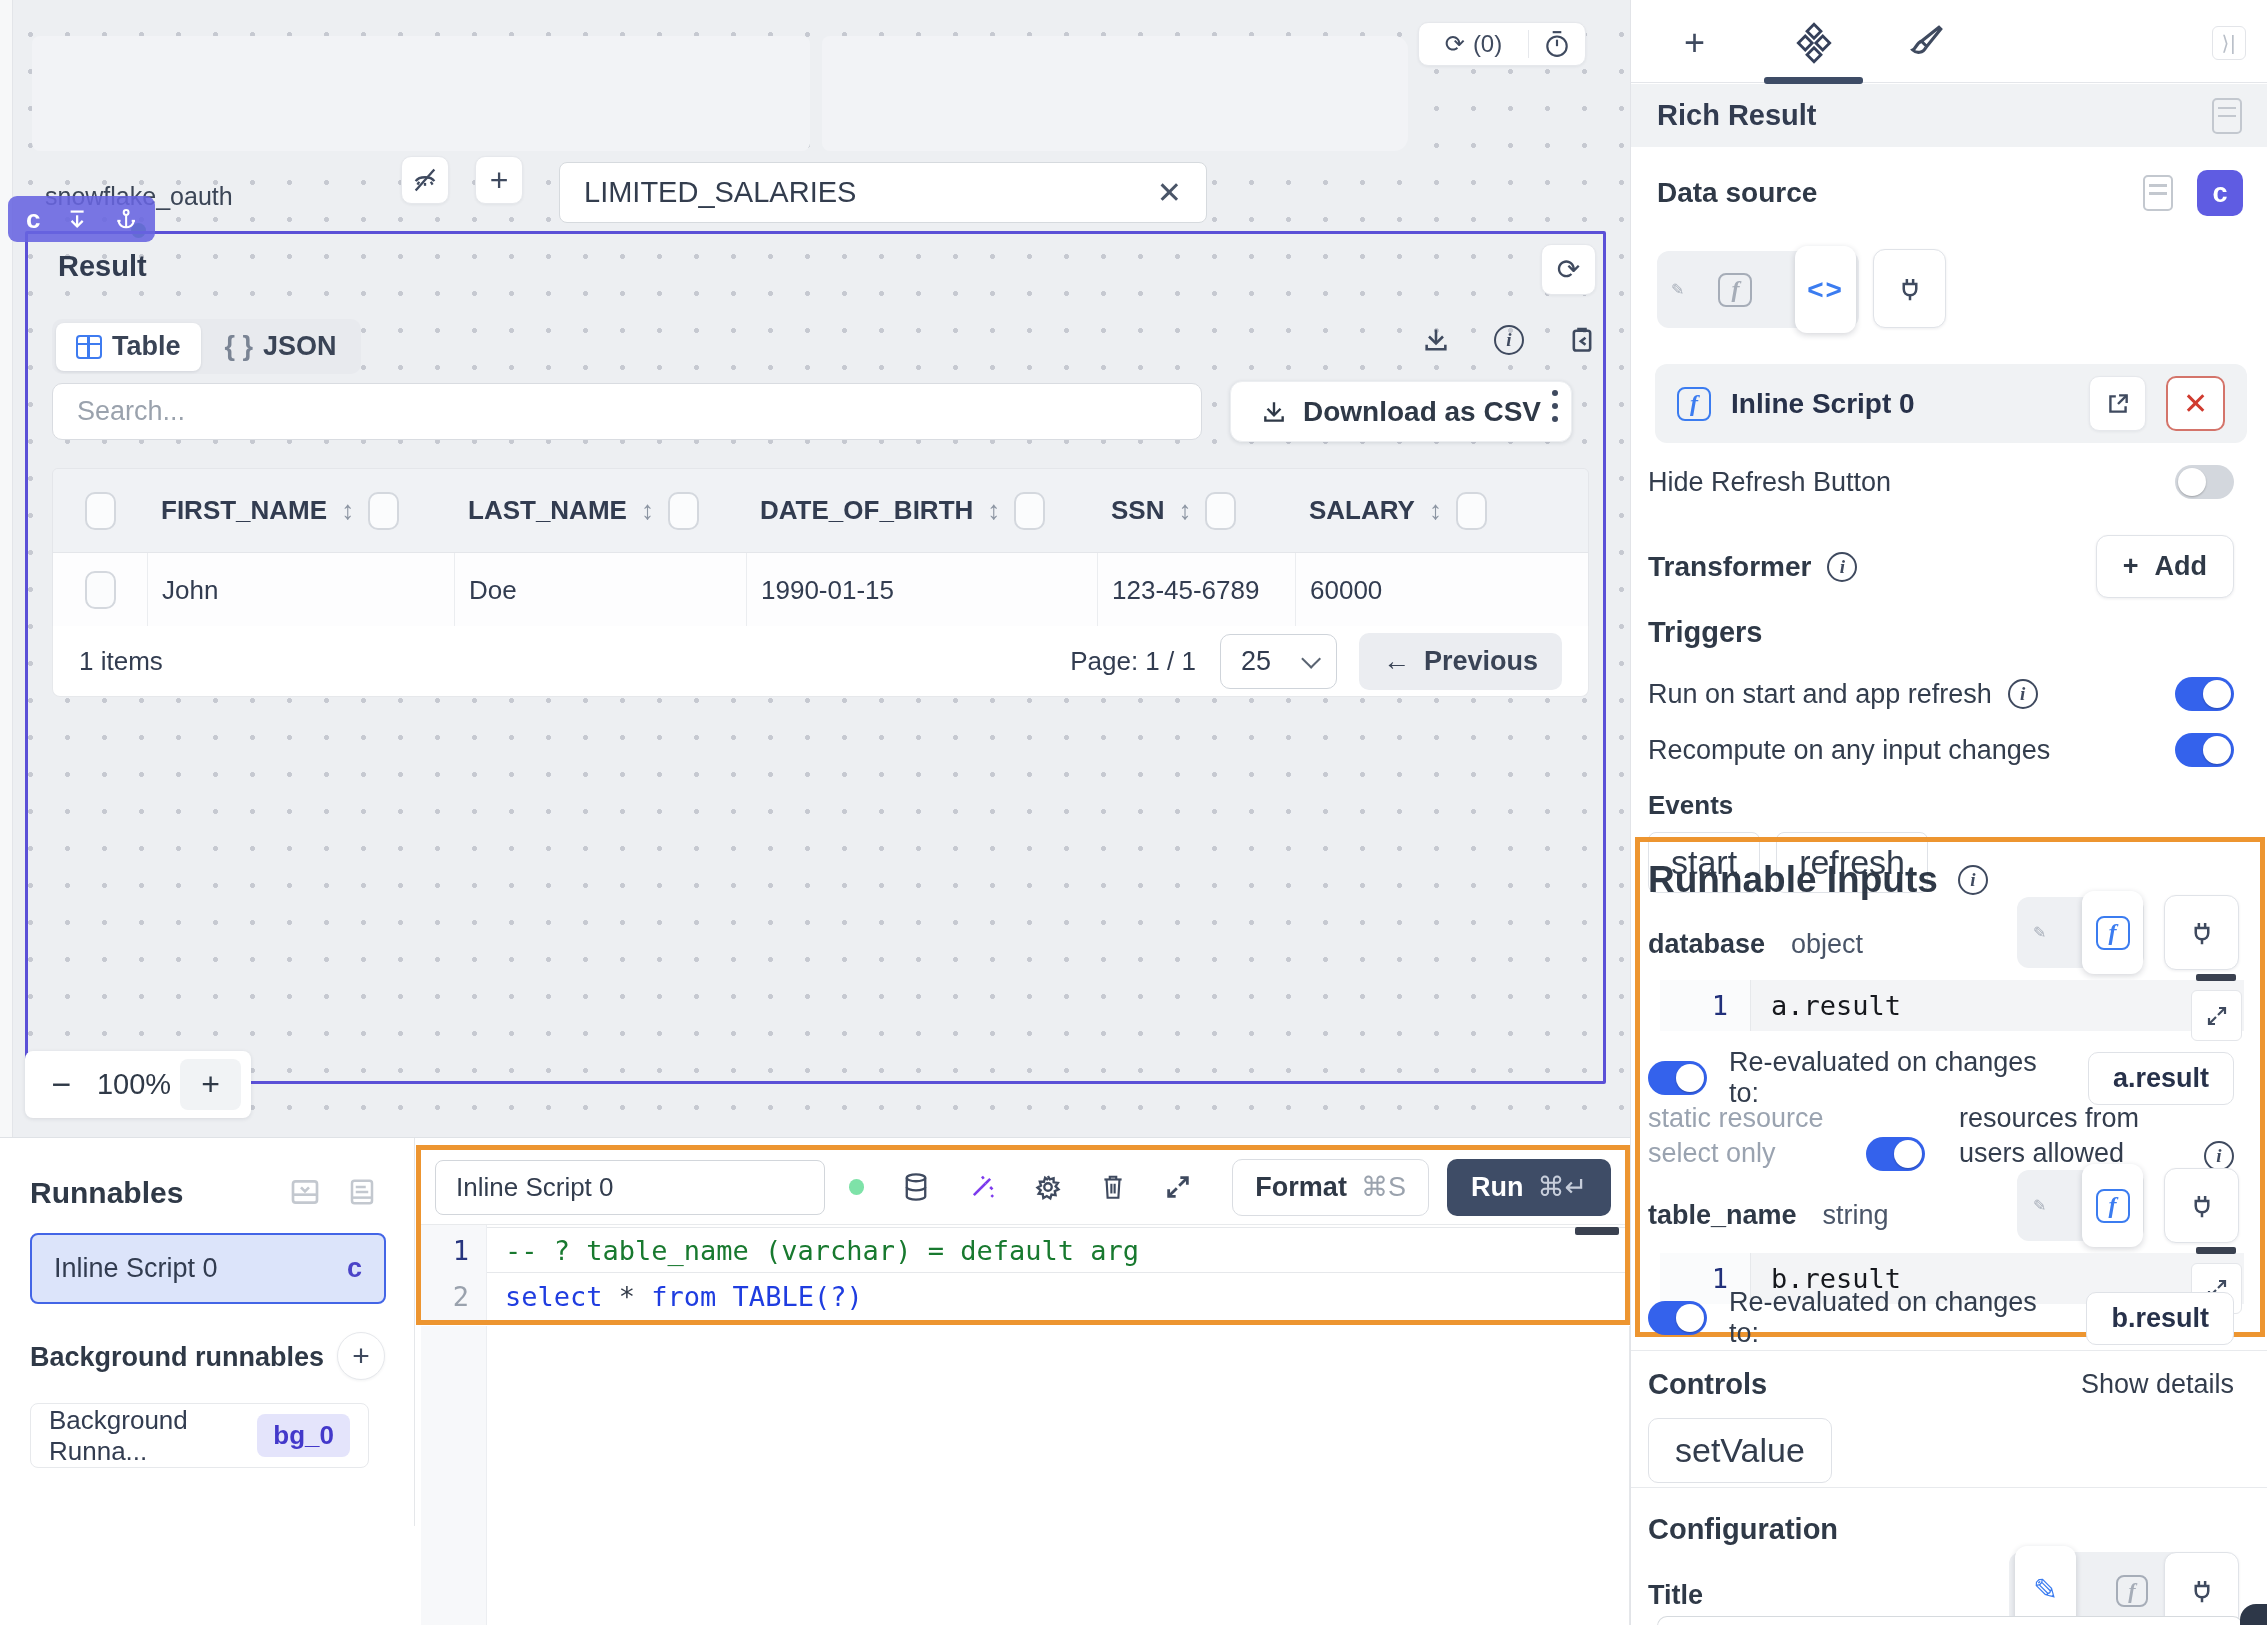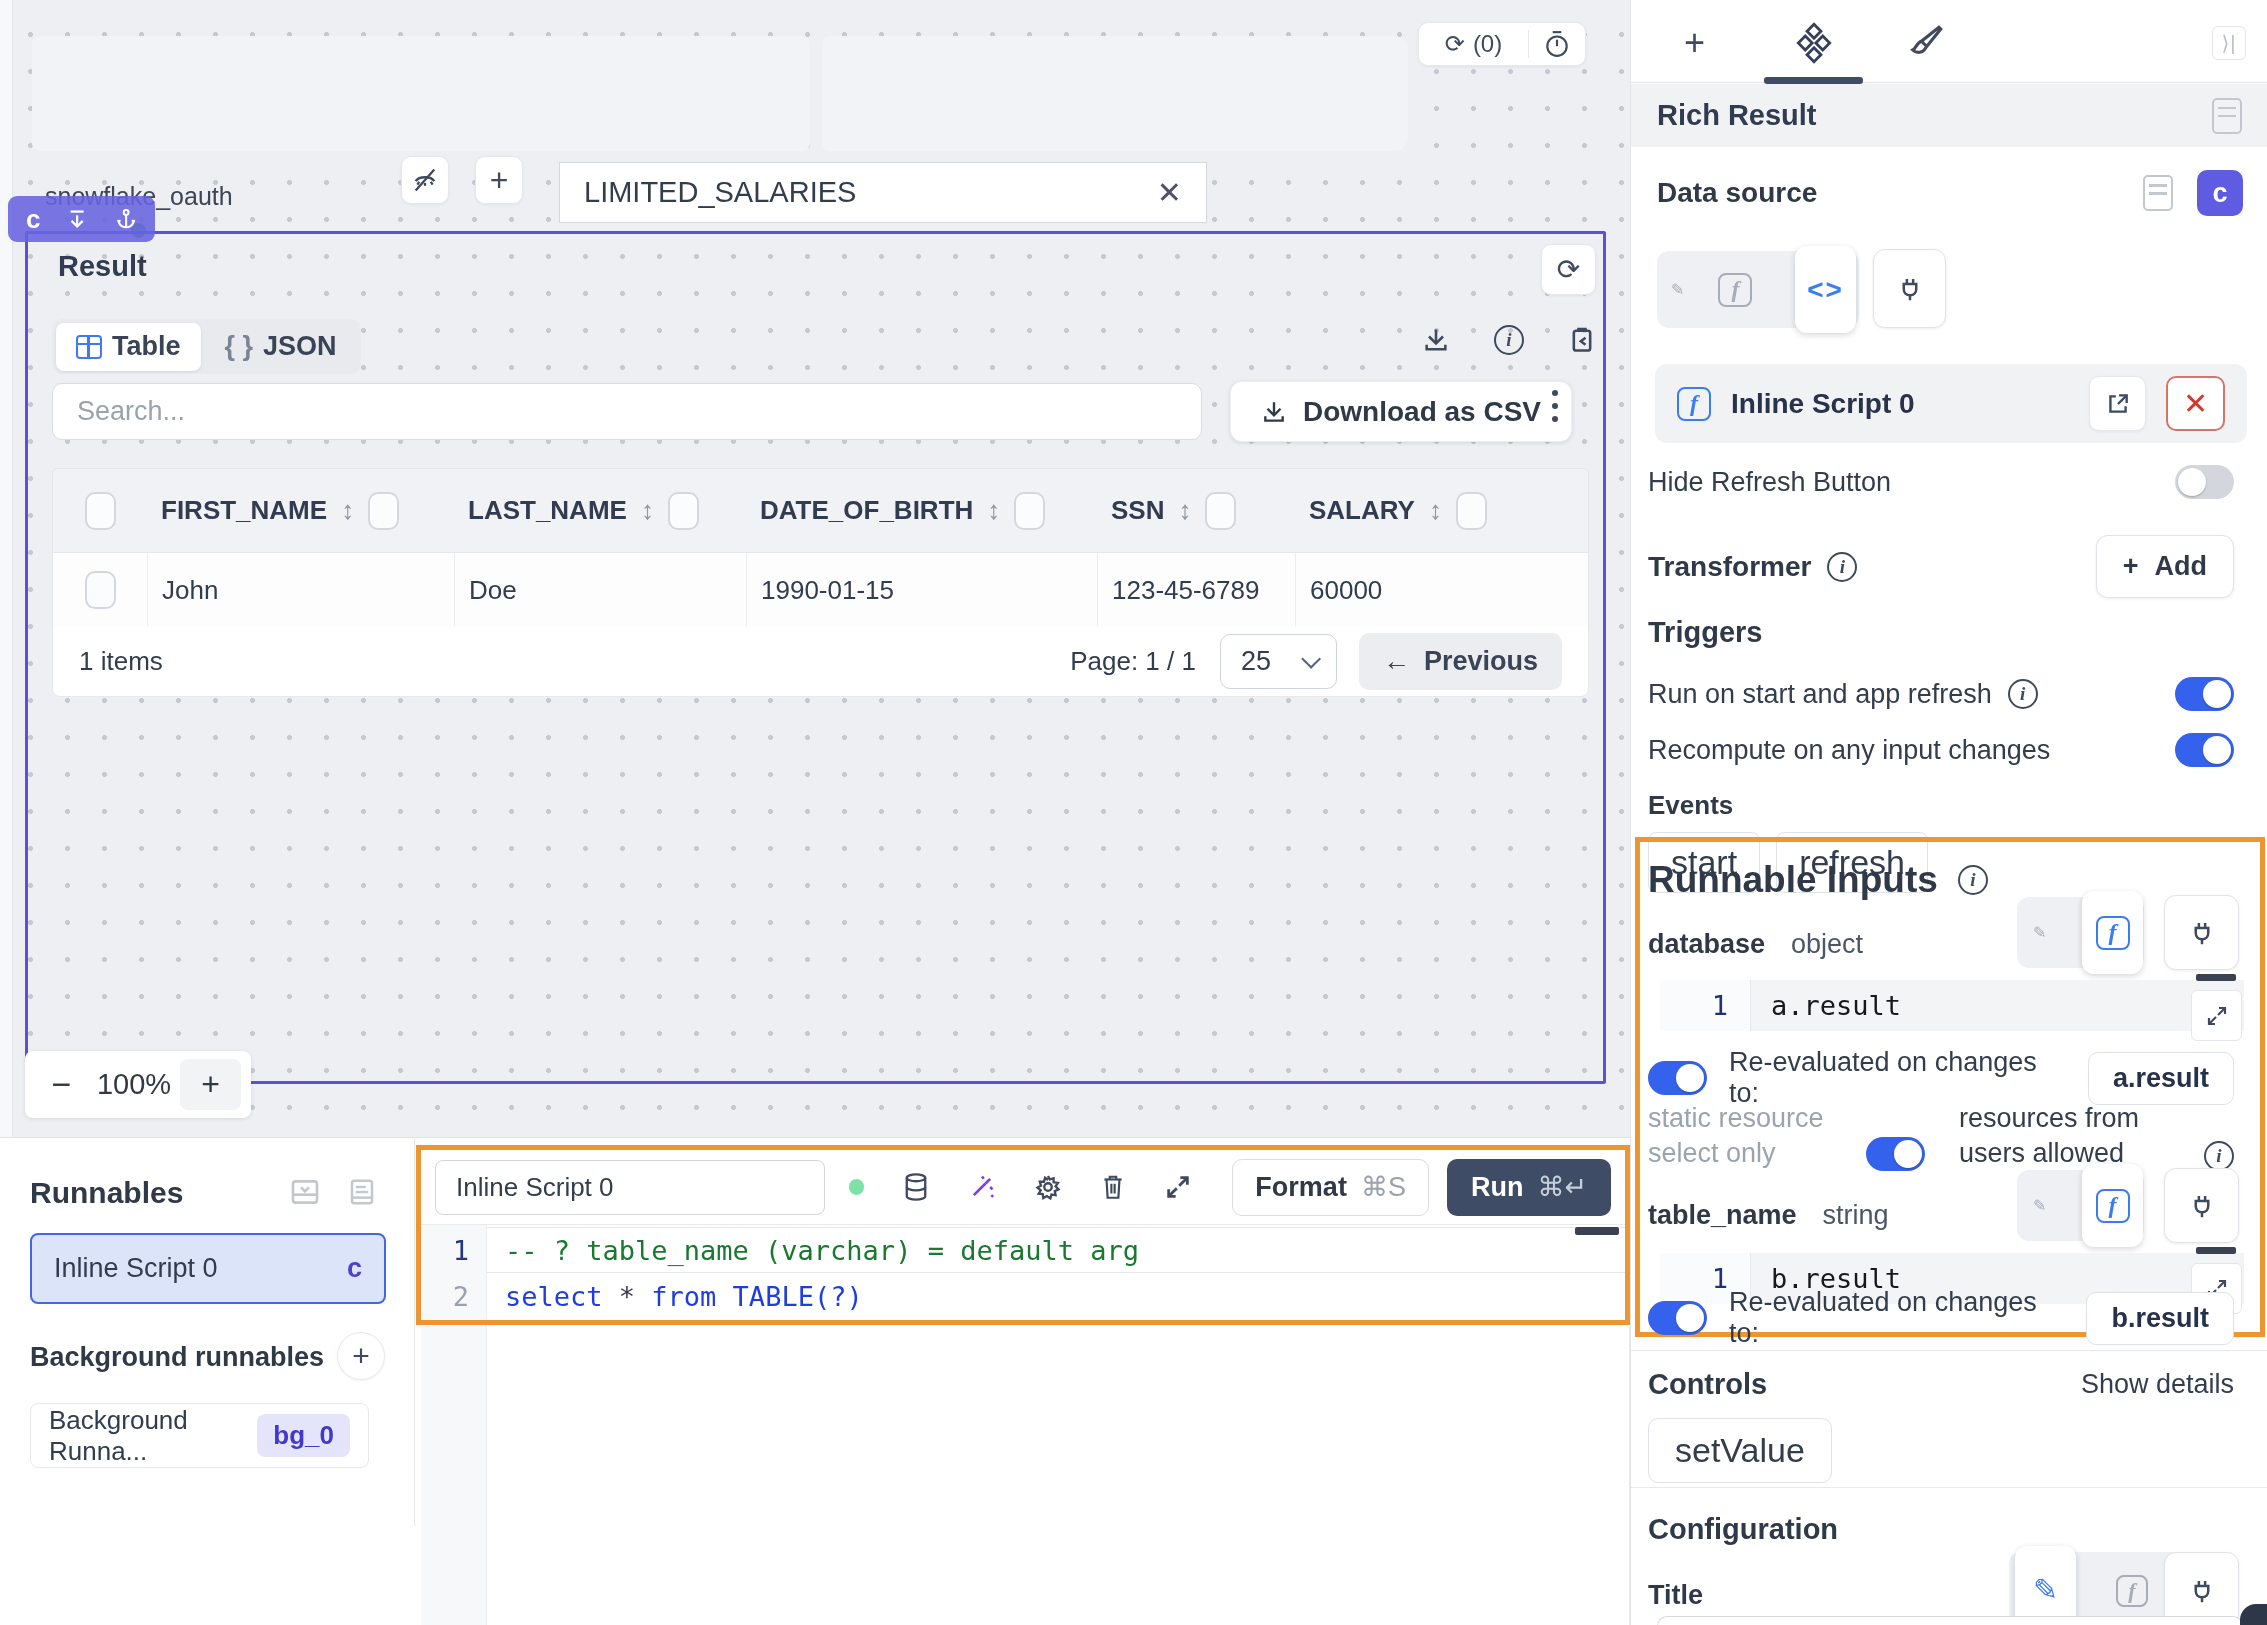--- a/index.html
+++ b/index.html
@@ -24,21 +24,21 @@
   #refresh-group .seg + .seg { border-left:1px solid #e6e8ec; flex:0 0 57px; }
 
   #conn-row { position:absolute; left:45px; top:182px; display:flex; align-items:center; gap:12px; font-size:25px; color:#3b4556;flex-direction:column; }
   .green-dot { width:15px; height:15px; border-radius:50%; background:#4caf6e; }
 
   .sq-btn { position:absolute; width:48px; height:48px; }
   #eye-btn { left:401px; top:156px; }
   #plus-btn { left:475px; top:156px; font-size:32px; font-weight:400; }
 
   #table-input { position:absolute; left:559px; top:162px; width:648px; height:61px; background:#fff; border:1px solid #d6dade;
-    border-radius:0; display:flex; align-items:center; padding:0 24px; }
+    border-radius:8px; display:flex; align-items:center; padding:0 24px; }
   #table-input input { border:none; outline:none; flex:1; font-size:29px; color:#333d4e; font-family:"Liberation Sans",sans-serif; background:transparent; }
   #table-input .x { font-size:30px; color:#4a5568; cursor:pointer; }
 
   #sel-chip { position:absolute; left:8px; top:196px; width:147px; height:46px; background:rgba(104,100,224,.88); border-radius:9px;
     display:flex; align-items:center; gap:26px; padding:0 18px; color:#fff; z-index:5; }
   #sel-chip .c { font-weight:700; font-size:26px; }
 
   #result-box { position:absolute; left:25px; top:231px; width:1581px; height:853px; border:3px solid #5b50d7; border-radius:2px; }
   #result-title { position:absolute; left:30px; top:16px; font-size:29px; font-weight:700; color:#323c50; }
   #result-refresh { position:absolute; left:1513px; top:10px; width:55px; height:51px; font-size:28px; }

